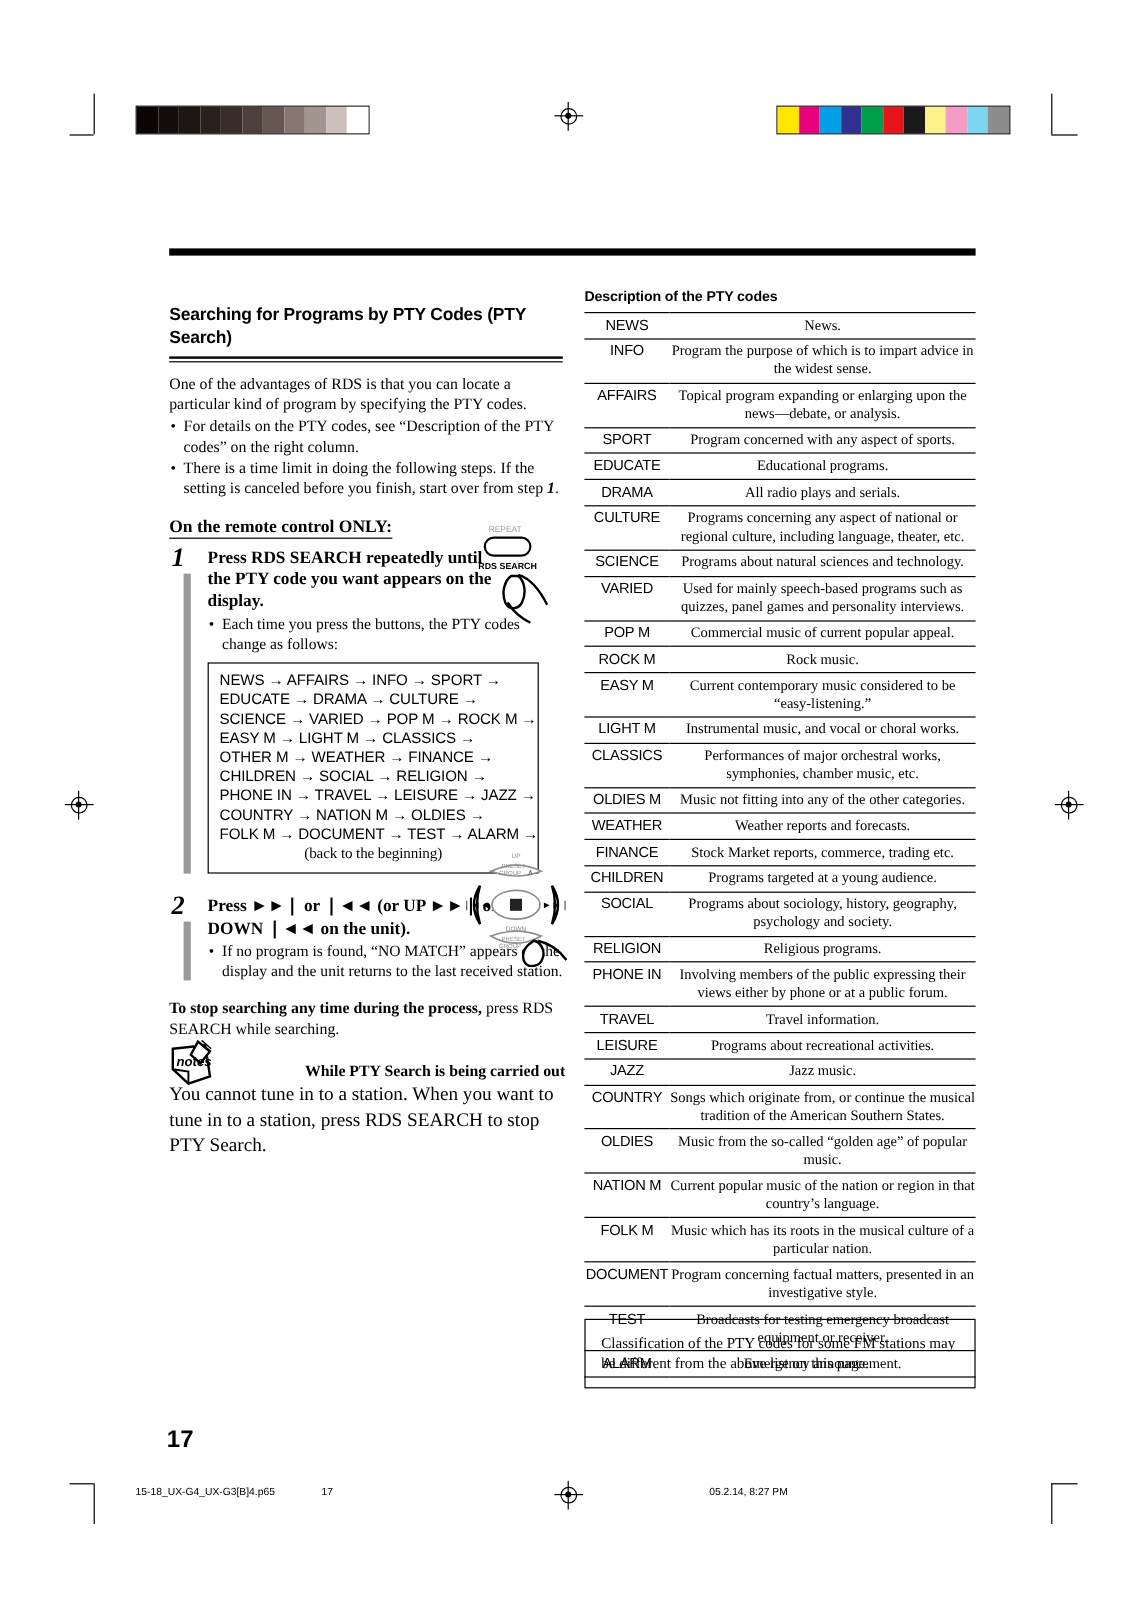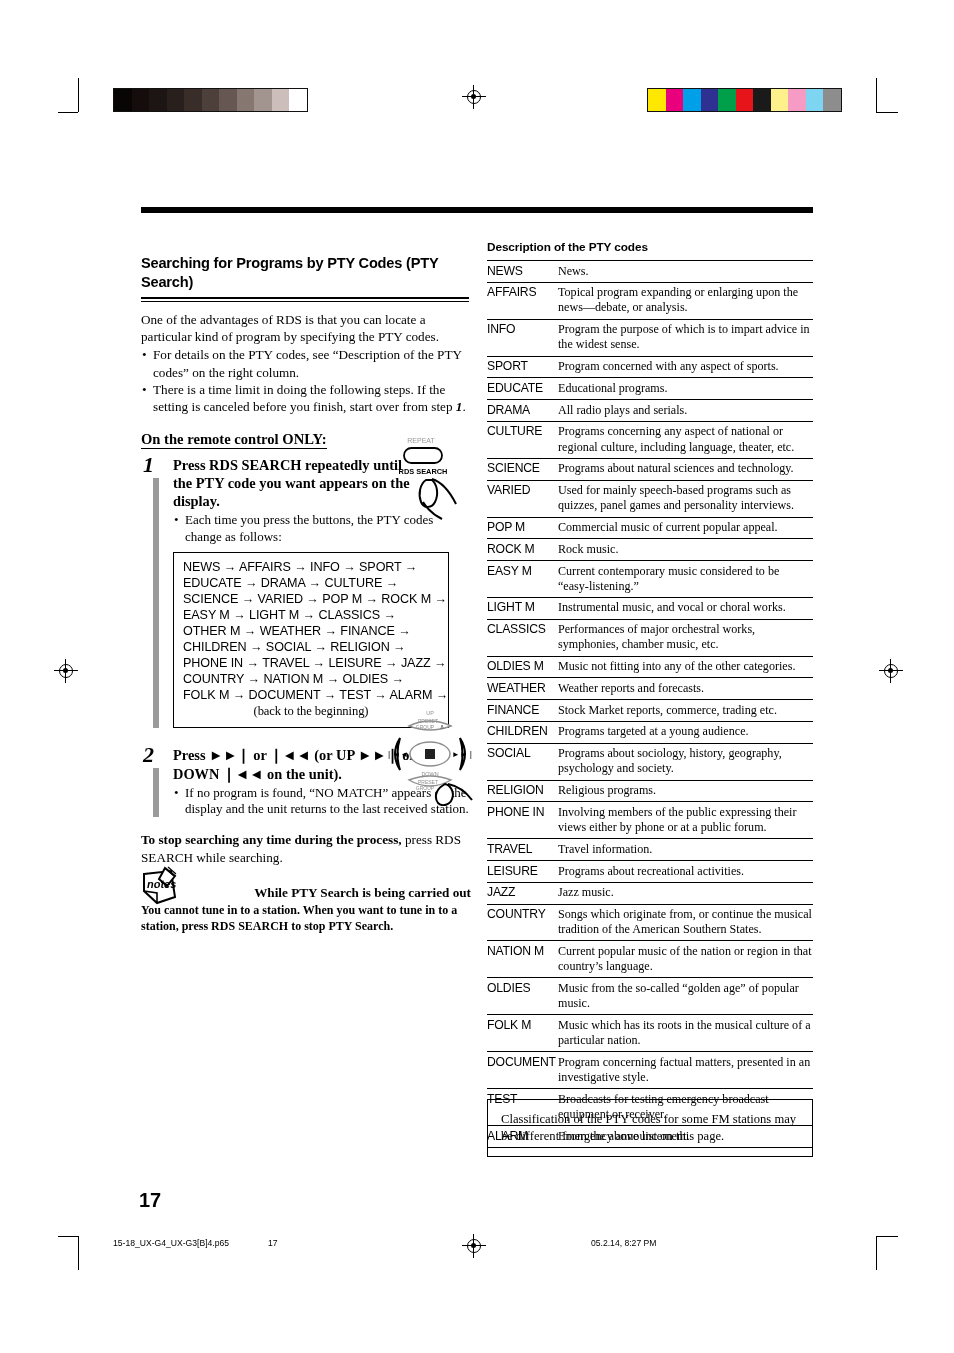--- a/index.html
+++ b/index.html
@@ -217,38 +217,38 @@
   .notes-title {
     font-size: 13.2px;
     font-weight: bold;
     margin: 0 0 0 0;
     padding-left: 52px;
     line-height: 1.3;
     padding-top: 18px;
     text-align: right;
   }
   .notes-text {
-    font-size: 12px;
+    font-size: 16px;
     line-height: 1.30;
     margin: 2px 0 0 0;
-    font-weight: bold;
   }
 
   
   h2.table-title {
     font-family: "Liberation Sans", sans-serif;
     font-weight: bold;
     font-size: 11.8px;
     margin: 0 0 6px 0;
     letter-spacing: -0.1px;
   }
   table.pty {
     border-collapse: collapse;
     width: 326px;
     table-layout: fixed;
+    text-align: center;
   }
   table.pty tr { border-bottom: 1.1px solid #000; }
   table.pty tr.first { border-top: 1.6px solid #000; }
   table.pty td {
     vertical-align: top;
     padding: 2.5px 0 3px 0;
   }
   table.pty td.code {
     width: 71px;
     font-family: "Liberation Sans", sans-serif;
@@ -487,28 +487,28 @@
 
 <div id="col-right">
   <h2 class="table-title">Description of the PTY codes</h2>
   <table class="pty">
     <tbody id="pty-tbody">
         <tr class="first">
           <td class="code">NEWS</td>
           <td class="desc">News.</td>
         </tr>
         <tr>
+          <td class="code">INFO</td>
+          <td class="desc">Program the purpose of which is to impart advice in the widest sense.</td>
+        </tr>
+        <tr>
           <td class="code">AFFAIRS</td>
           <td class="desc">Topical program expanding or enlarging upon the news—debate, or analysis.</td>
         </tr>
         <tr>
-          <td class="code">INFO</td>
-          <td class="desc">Program the purpose of which is to impart advice in the widest sense.</td>
-        </tr>
-        <tr>
           <td class="code">SPORT</td>
           <td class="desc">Program concerned with any aspect of sports.</td>
         </tr>
         <tr>
           <td class="code">EDUCATE</td>
           <td class="desc">Educational programs.</td>
         </tr>
         <tr>
           <td class="code">DRAMA</td>
           <td class="desc">All radio plays and serials.</td>
@@ -583,26 +583,26 @@
         </tr>
         <tr>
           <td class="code">JAZZ</td>
           <td class="desc">Jazz music.</td>
         </tr>
         <tr>
           <td class="code">COUNTRY</td>
           <td class="desc">Songs which originate from, or continue the musical tradition of the American Southern States.</td>
         </tr>
         <tr>
+          <td class="code">OLDIES</td>
+          <td class="desc">Music from the so-called “golden age” of popular music.</td>
+        </tr>
+        <tr>
           <td class="code">NATION M</td>
           <td class="desc">Current popular music of the nation or region in that country’s language.</td>
-        </tr>
-        <tr>
-          <td class="code">OLDIES</td>
-          <td class="desc">Music from the so-called “golden age” of popular music.</td>
         </tr>
         <tr>
           <td class="code">FOLK M</td>
           <td class="desc">Music which has its roots in the musical culture of a particular nation.</td>
         </tr>
         <tr>
           <td class="code">DOCUMENT</td>
           <td class="desc">Program concerning factual matters, presented in an investigative style.</td>
         </tr>
         <tr>

